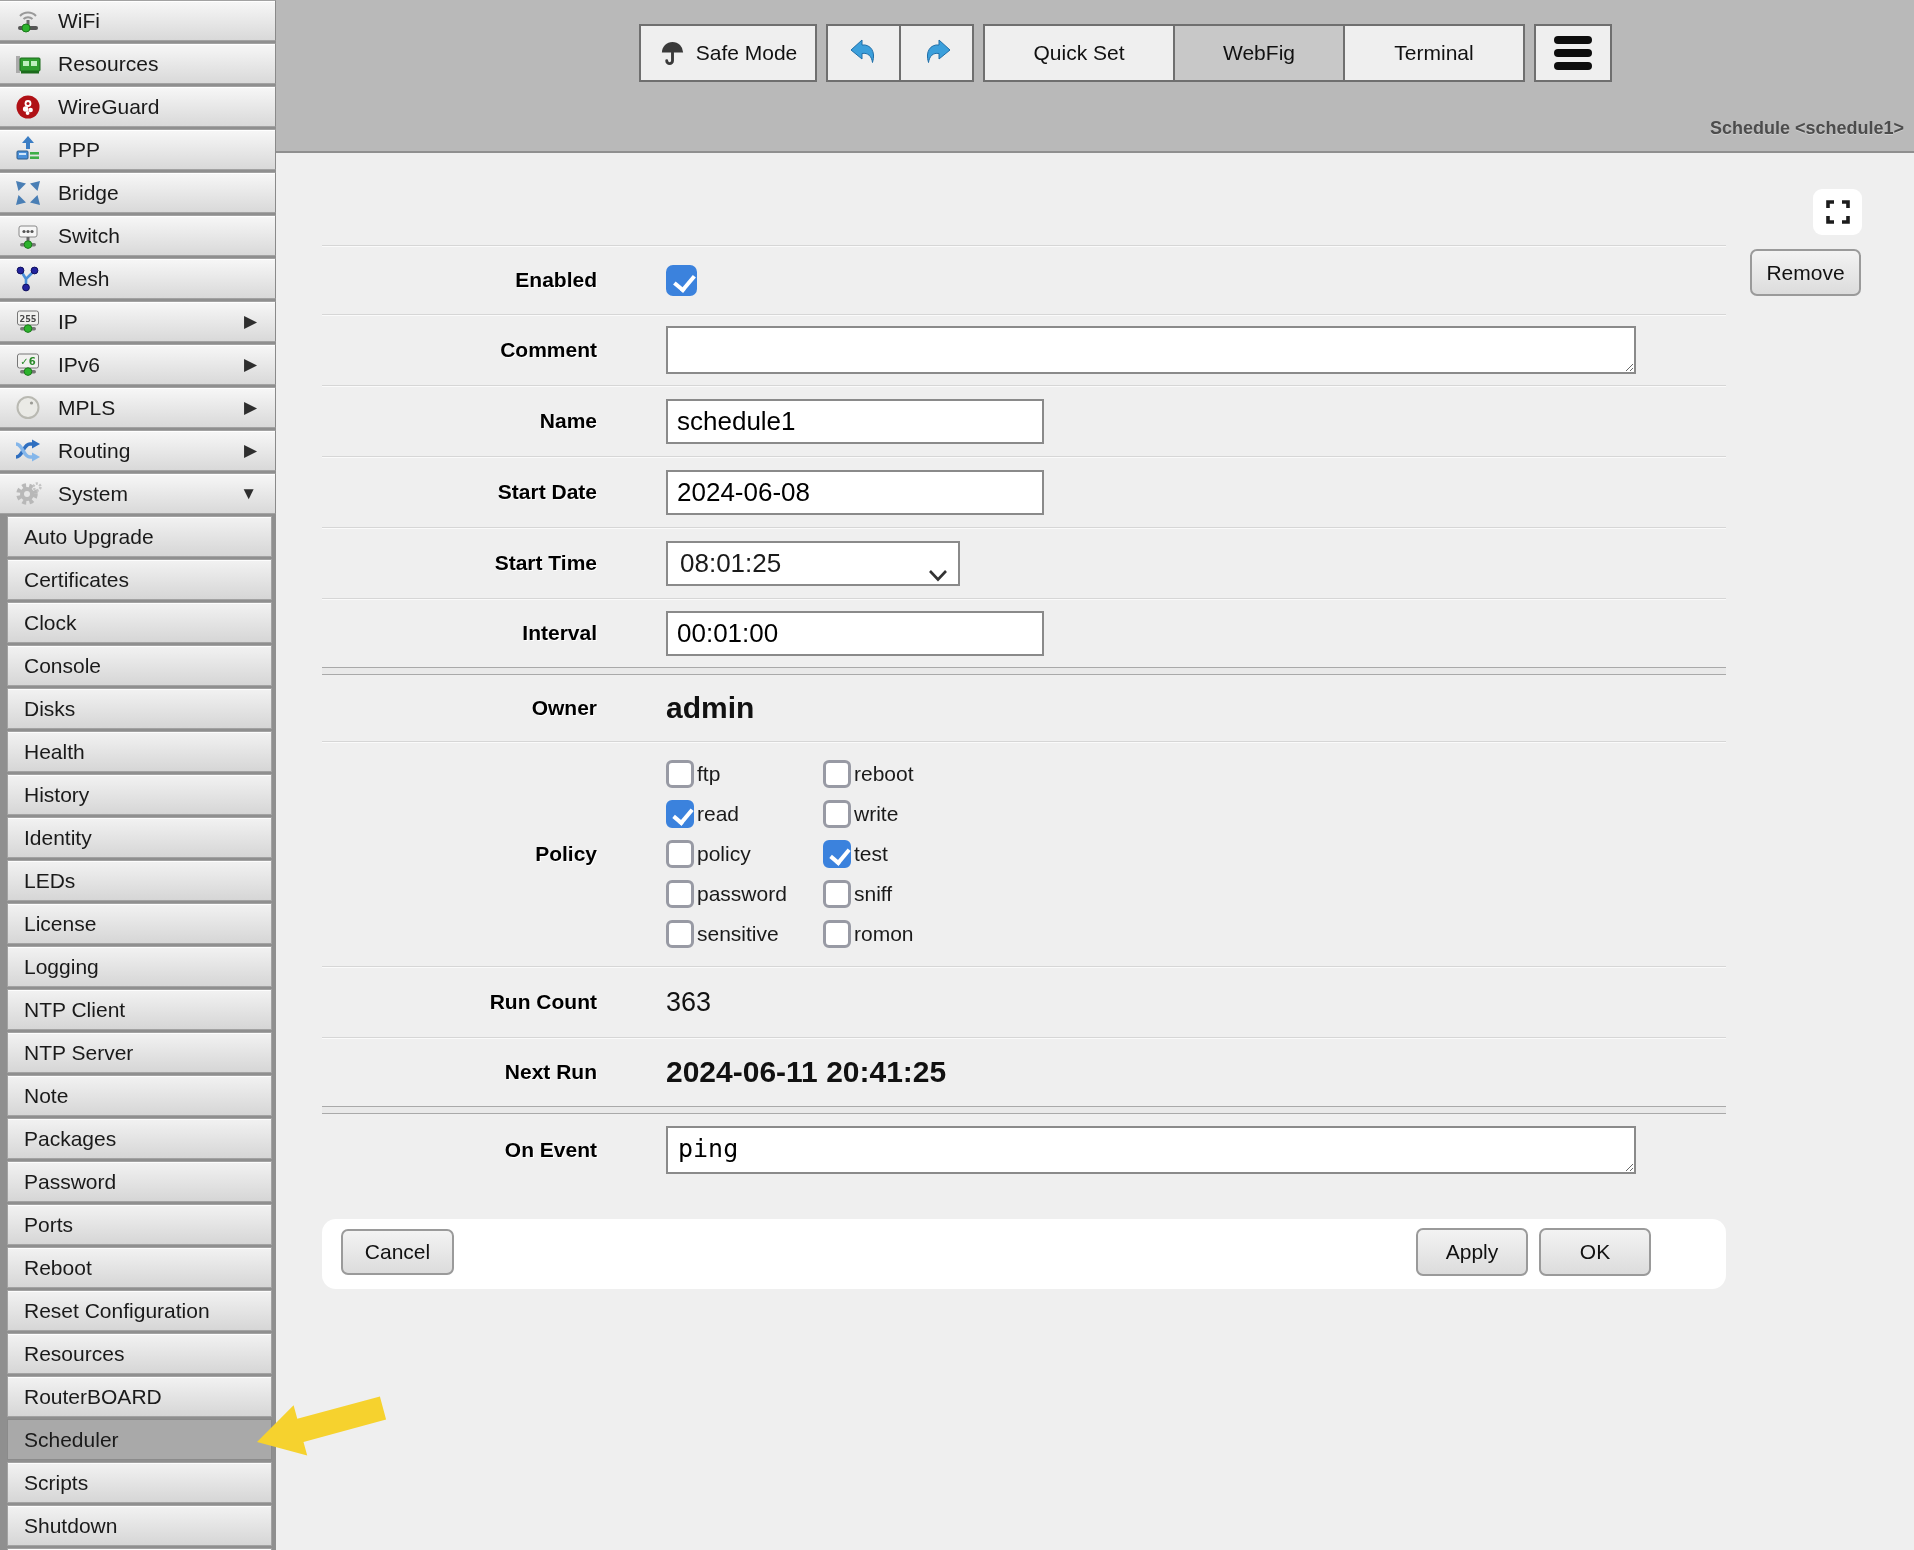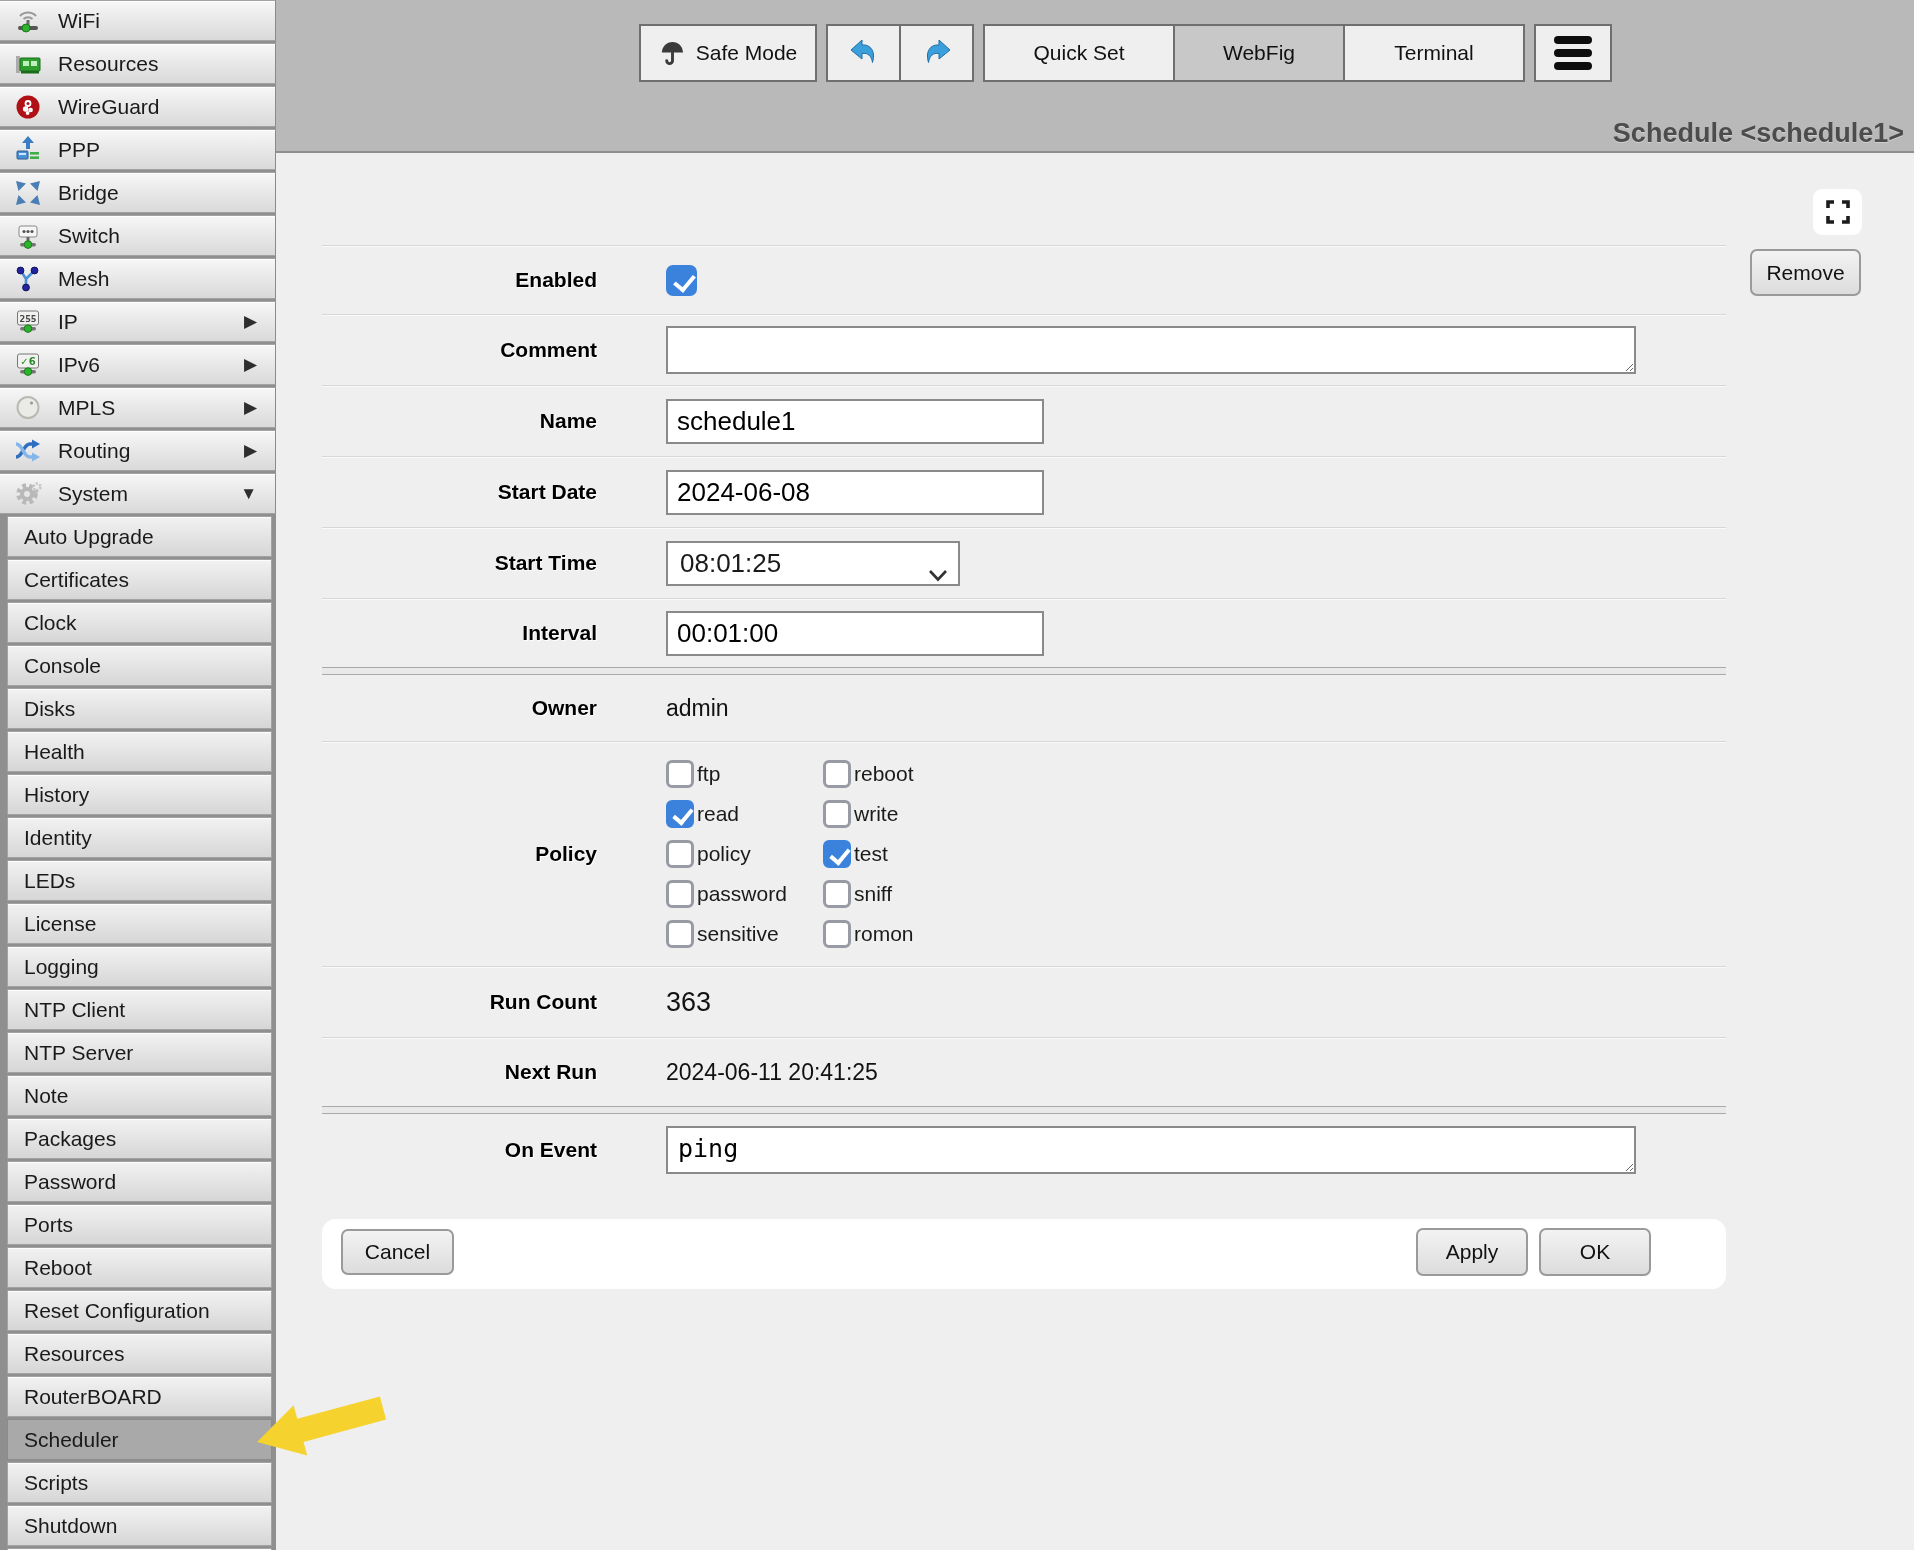--- a/index.html
+++ b/index.html
@@ -42,21 +42,21 @@
   .joined .tbtn + .tbtn{margin-left:-2px;}
   .joined{display:flex;}
   .safe-mode{width:178px;gap:10px;}
   .sq{width:75px;}
   .qset{width:192px;}
   .wfig{width:172px;}
   .term{width:182px;}
   .burger{width:78px;flex-direction:column;gap:5px;}
   .burger i{display:block;width:38px;height:8px;border-radius:4px;background:#0d0d0d;}
   .page-title{
-    position:absolute;right:10px;top:118px;font-size:27px;font-weight:bold;color:#4c4c4c;
+    position:absolute;right:10px;top:118px;font-size:18px;font-weight:bold;color:#4c4c4c;
     text-shadow:0 1px 0 #cfcfcf;
   }
   
   .content{position:relative;padding:92px 188px 0 46px;box-sizing:border-box;}
   .fullscreen-box{
     position:absolute;right:52px;top:36px;width:49px;height:46px;background:#ffffff;border-radius:9px;
     display:flex;align-items:center;justify-content:center;cursor:pointer;
   }
   .remove-btn{position:absolute;right:53px;top:96px;width:111px;height:47px;}
   .btn{
@@ -96,21 +96,21 @@
   .cb.big{width:31px;height:31px;border-radius:7px;flex-basis:31px;}
   .cb.checked{background:#3b82dd;border-color:#3b82dd;}
   .cb.checked::after{
     content:"";position:absolute;left:8px;top:2px;width:8px;height:15px;
     border:solid #fff;border-width:0 4px 4px 0;transform:rotate(40deg);
   }
   .cb.big.checked::after{left:9px;top:3px;width:9px;height:16px;}
   .policy-grid{display:grid;grid-template-columns:157px 157px;row-gap:12px;}
   .pcell{display:flex;align-items:center;}
   .plabel{font-size:21px;margin-left:3px;}
-  .static-val{font-size:23px;color:#111;}
+  .static-val{font-size:30px;color:#111;font-weight:bold;}
   .runcount{font-size:27px;font-weight:500;}
   
   .actionbar{
     position:relative;margin-top:33px;height:70px;background:#ffffff;border-radius:14px;
     width:1404px;
   }
   .cancel-btn{position:absolute;left:19px;top:10px;width:113px;height:46px;}
   .apply-btn{position:absolute;right:198px;top:9px;width:112px;height:48px;}
   .ok-btn{position:absolute;right:75px;top:9px;width:112px;height:48px;}
   

